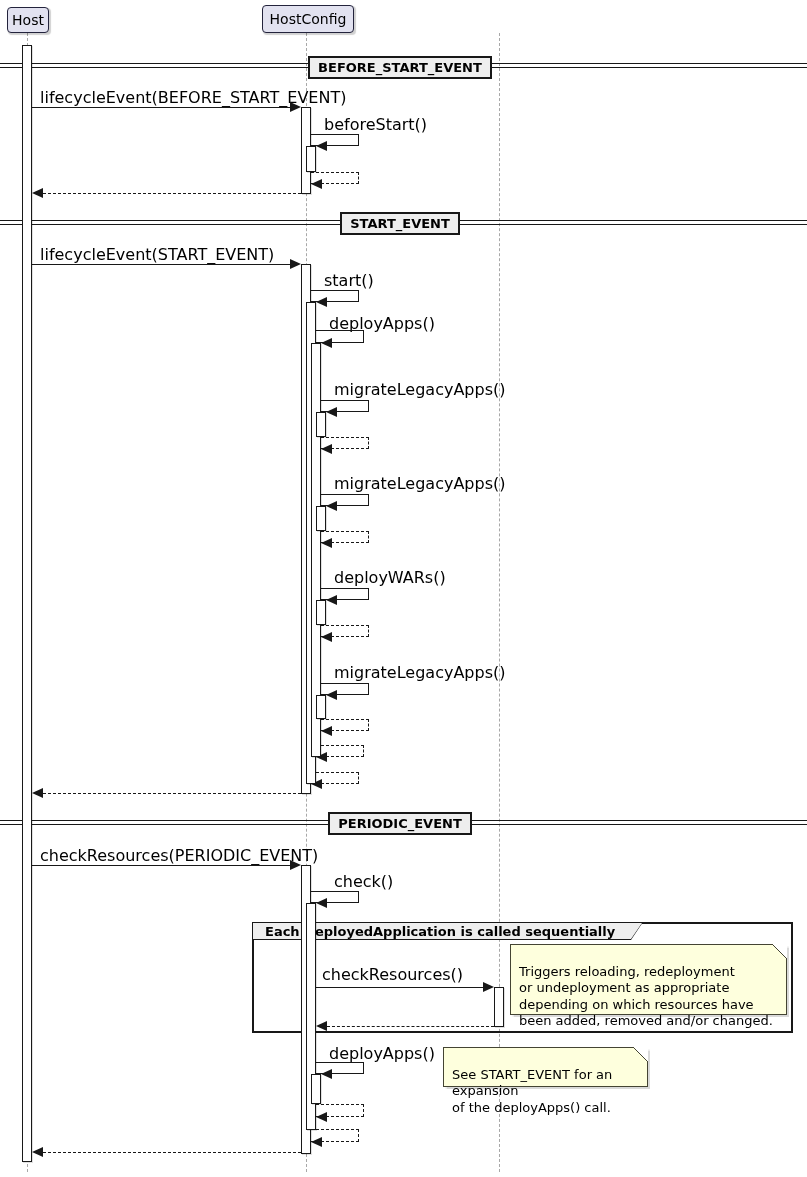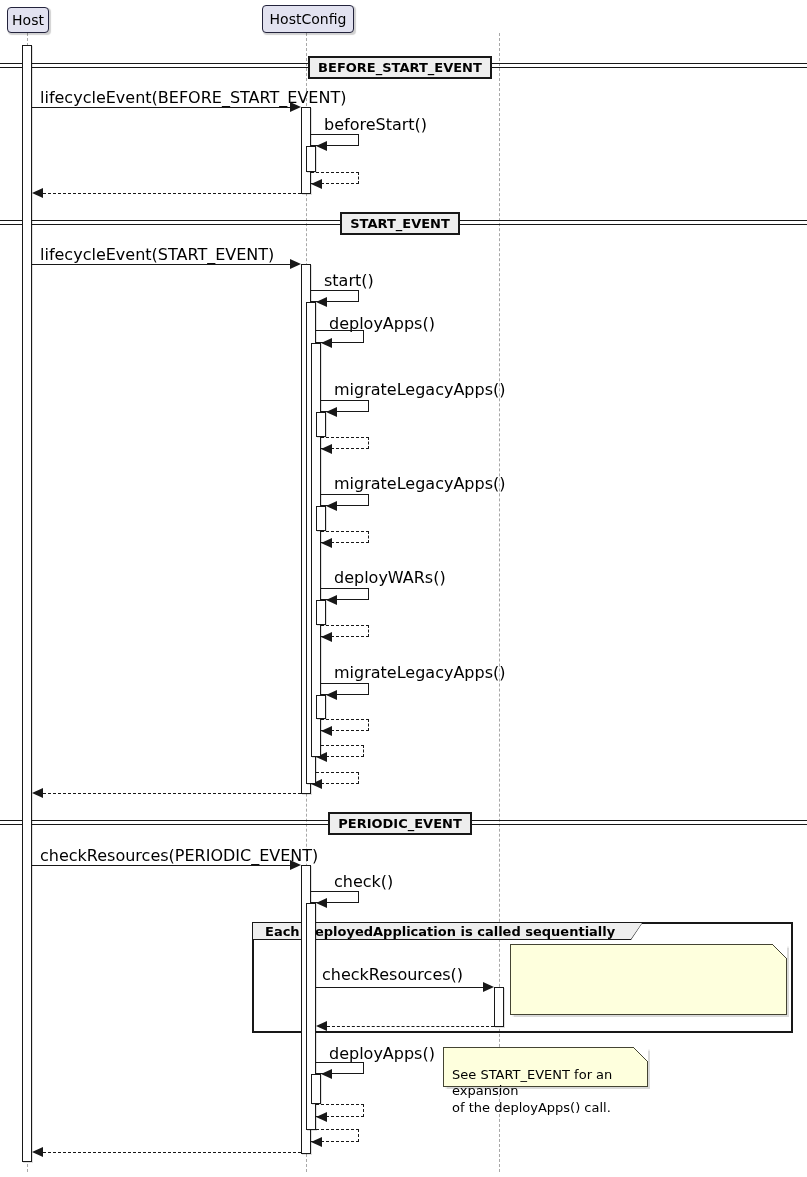--- a/index.html
+++ b/index.html
@@ -151,20 +151,24 @@
   <div class="bar" style="left:316px;top:506px;height:25px"></div>
   <div class="bar" style="left:316px;top:600px;height:25px"></div>
   <div class="bar" style="left:316px;top:695px;height:24px"></div>
 
   <div class="bar" style="left:301px;top:865px;height:289px"></div>
   <div class="bar" style="left:306px;top:903px;height:227px"></div>
   <div class="bar" style="left:494px;top:987px;height:40px"></div>
   <div class="bar" style="left:311px;top:1074px;height:30px"></div>
 
   <div class="note" style="left:510px;top:944px;width:277px;height:71px">
+    <span>Triggers reloading, redeployment
+or undeployment as appropriate
+depending on which resources have
+been added, removed and/or changed.</span>
     <svg class="fold" width="15" height="15">
       <polygon points="0,0 15,0 15,15" fill="#ffffff"></polygon>
       <path d="M0,0 L15,15" stroke="#444433" stroke-width="1" fill="none"></path>
     </svg>
   </div>
   <div class="note" style="left:443px;top:1047px;width:205px;height:40px">
     <span>See START_EVENT for an expansion
 of the deployApps() call.</span>
     <svg class="fold" width="15" height="15">
       <polygon points="0,0 15,0 15,15" fill="#ffffff"></polygon>

